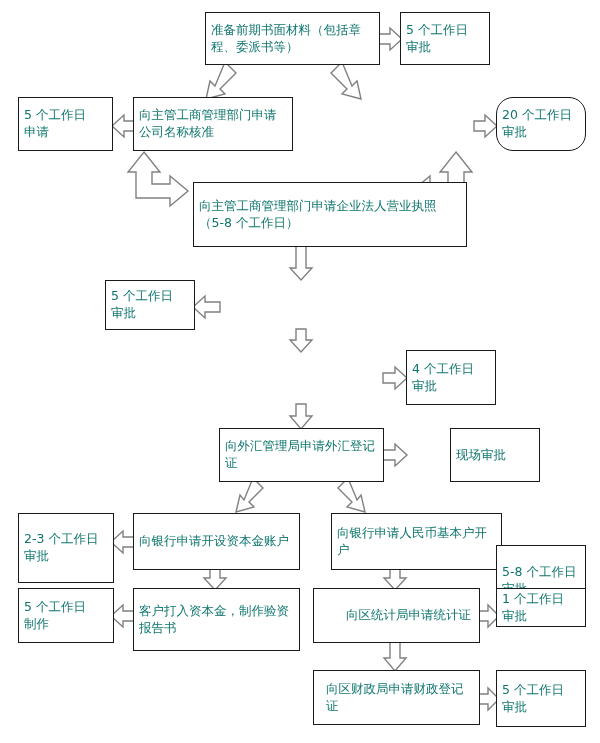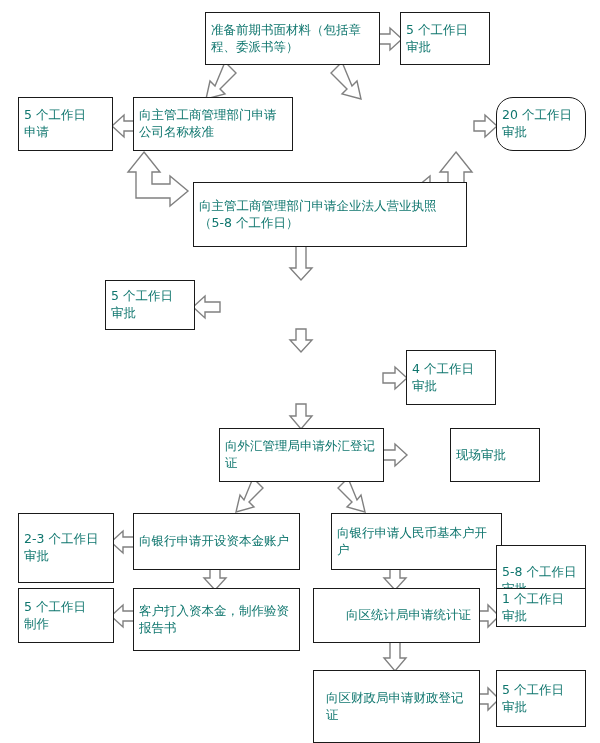--- a/index.html
+++ b/index.html
@@ -249,21 +249,21 @@
   </div>
 
   <div class="box" style="left:313px;top:588px;width:167px;height:55px;padding-left:32px;">
     <span>向区统计局申请统计证</span>
   </div>
 
   <div class="box" style="left:496px;top:588px;width:90px;height:39px;">
     <span>1 个工作日<br>审批</span>
   </div>
 
-  <div class="box" style="left:313px;top:670px;width:167px;height:73px;padding-left:12px;">
+  <div class="box" style="left:313px;top:670px;width:167px;height:55px;padding-left:12px;">
     <span>向区财政局申请财政登记证</span>
   </div>
 
   <div class="box" style="left:496px;top:670px;width:90px;height:57px;">
     <span>5 个工作日<br>审批</span>
   </div>
 
 </div>
 
 </body></html>

